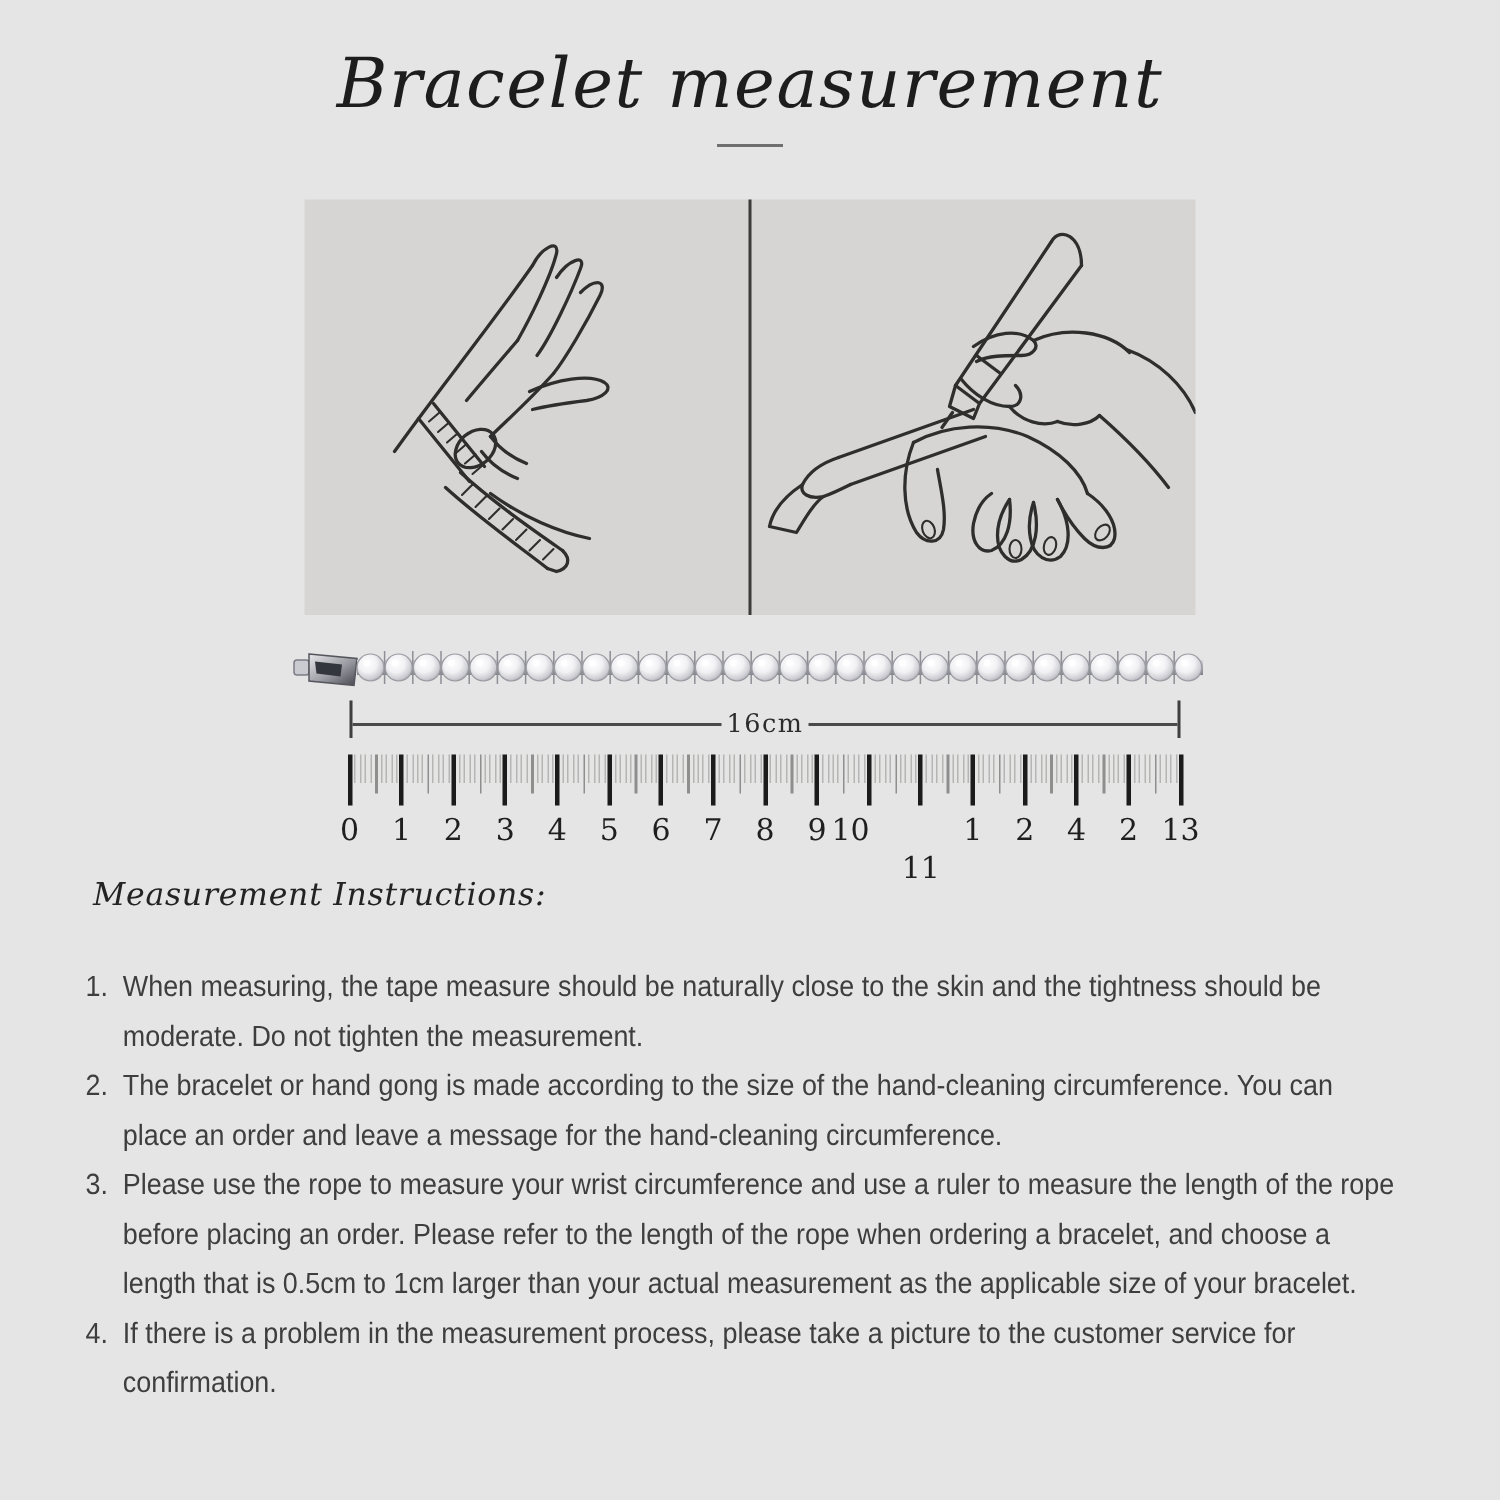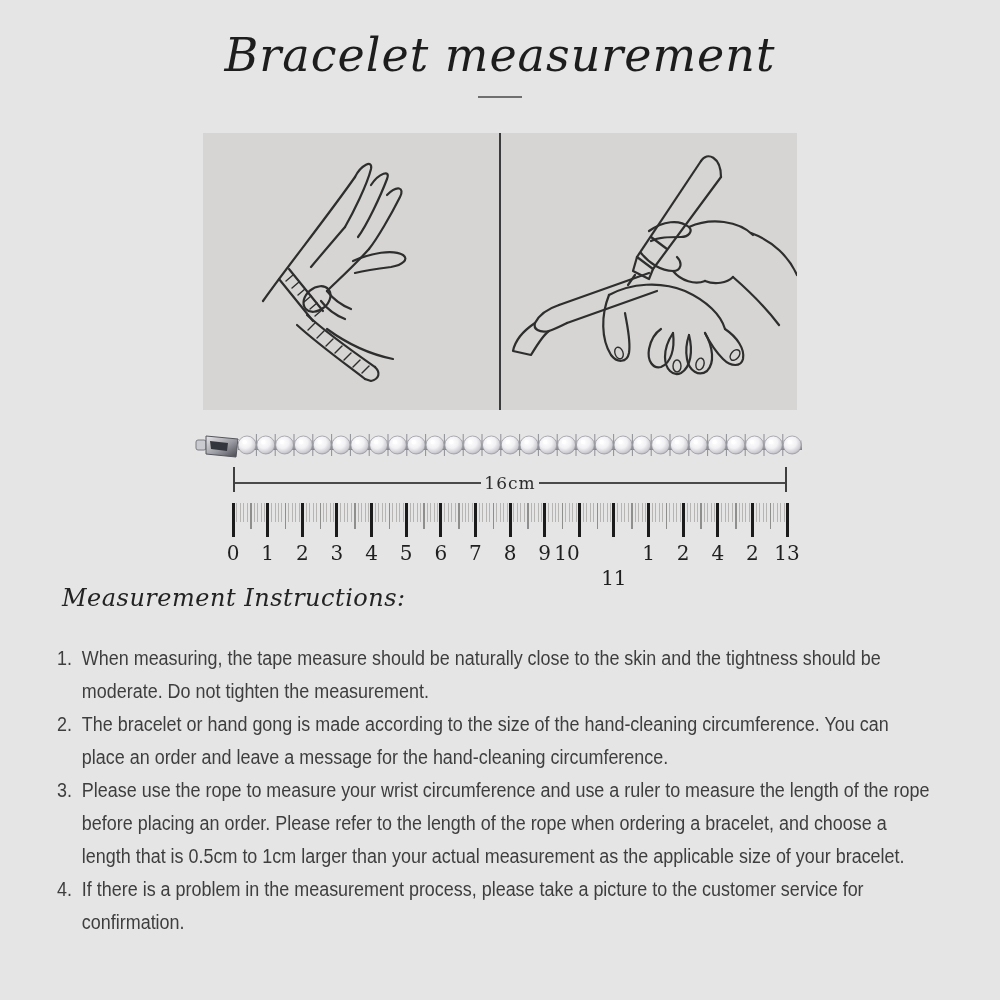--- a/index.html
+++ b/index.html
@@ -56,21 +56,21 @@
   .tick.minor { width:1px; height:19px; background:#b6b5b3; }
   .ruler-numbers { position:absolute; left:233px; top:541px; width:557px; height:24px; }
   .ruler-number {
     position:absolute; transform:translateX(-50%);
     font-family:"DejaVu Serif", serif; font-size:20px; color:#1f1f1f;
   }
   
   .instructions-heading {
     position:absolute; left:62px; top:584px;
     font-family:"DejaVu Serif", serif; font-style:italic;
-    font-size:24px; letter-spacing:0.5px; color:#232323;
+    font-size:21px; letter-spacing:0.5px; color:#232323;
   }
   .instructions {
     position:absolute; left:57px; top:642px; width:955px;
     transform:scaleX(0.92); transform-origin:0 0;
     font-size:19.5px; line-height:33px; color:#3e3e3e;
   }
   .instruction-item { display:flex; }
   .instruction-number { flex:0 0 27px; }
   .instruction-text { flex:1 1 auto; }
 </style>

